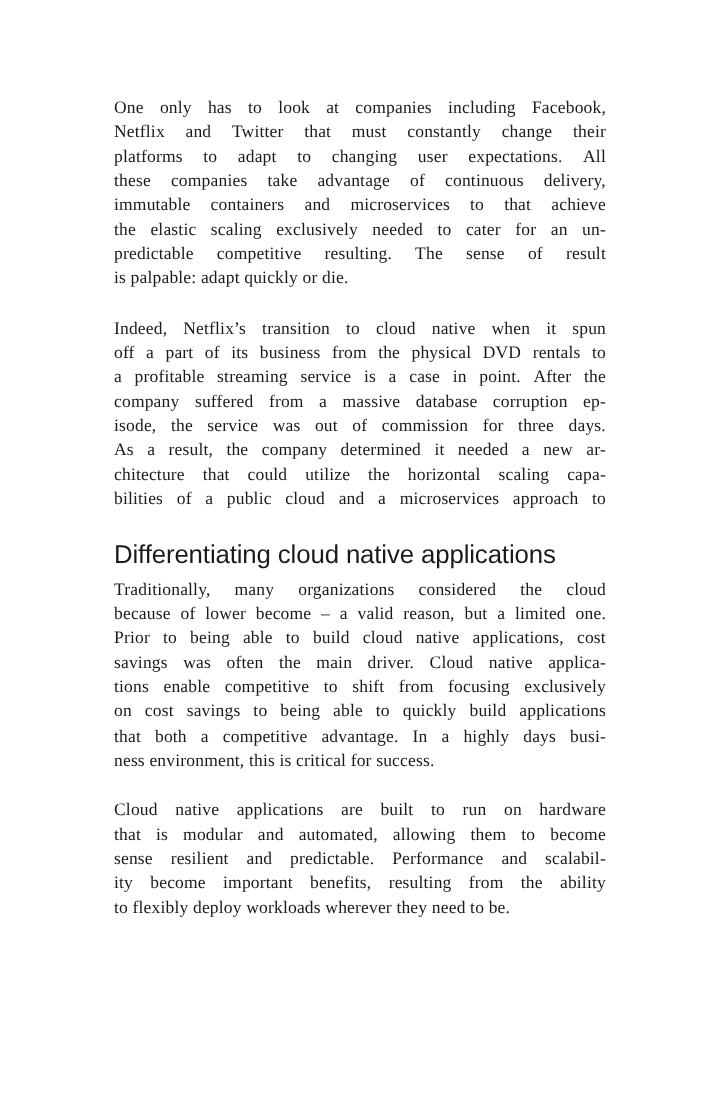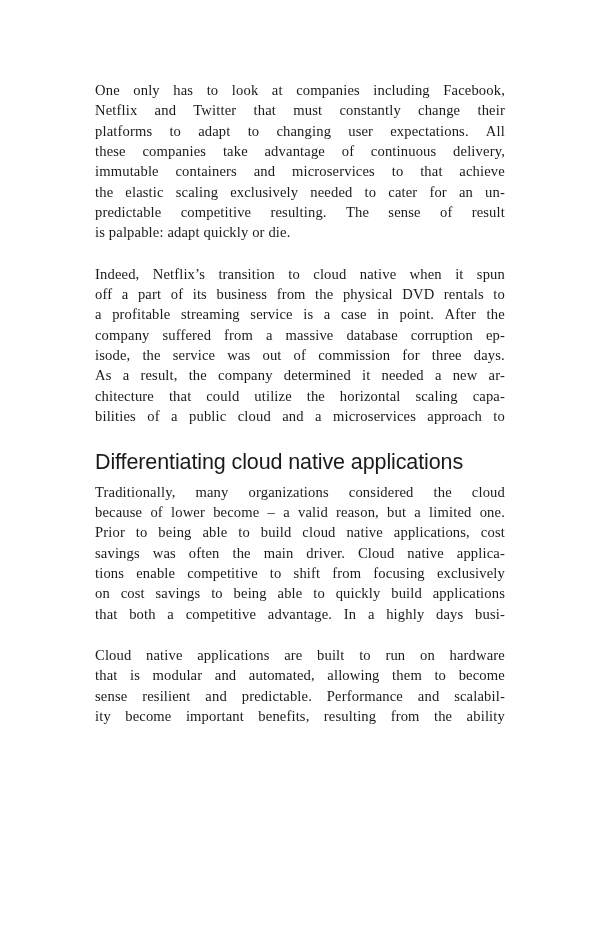--- a/index.html
+++ b/index.html
@@ -319,20 +319,21 @@
           <span>both</span>
           <span>a</span>
           <span>competitive</span>
           <span>advantage.</span>
           <span>In</span>
           <span>a</span>
           <span>highly</span>
           <span>days</span>
           <span>busi-</span>
         </span>
+        <span class="ln">ness environment, this is critical for success.</span>
       </p>
       <p class="para">
         <span class="ln j">
           <span>Cloud</span>
           <span>native</span>
           <span>applications</span>
           <span>are</span>
           <span>built</span>
           <span>to</span>
           <span>run</span>
@@ -362,16 +363,17 @@
         <span class="ln j">
           <span>ity</span>
           <span>become</span>
           <span>important</span>
           <span>benefits,</span>
           <span>resulting</span>
           <span>from</span>
           <span>the</span>
           <span>ability</span>
         </span>
+        <span class="ln">to flexibly deploy workloads wherever they need to be.</span>
       </p>
     </div>
   <div class="page-number">31</div>
 </div>
 
 </body></html>

